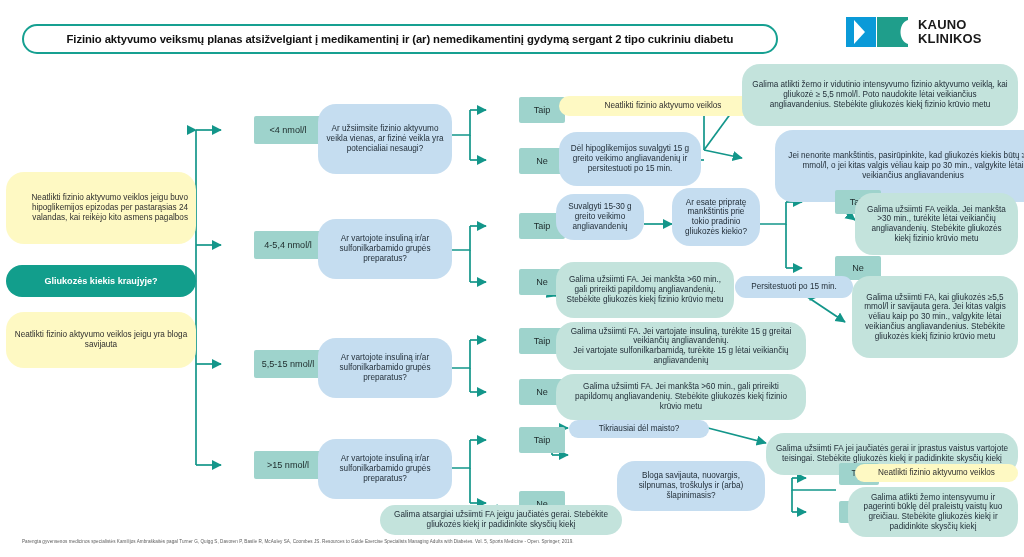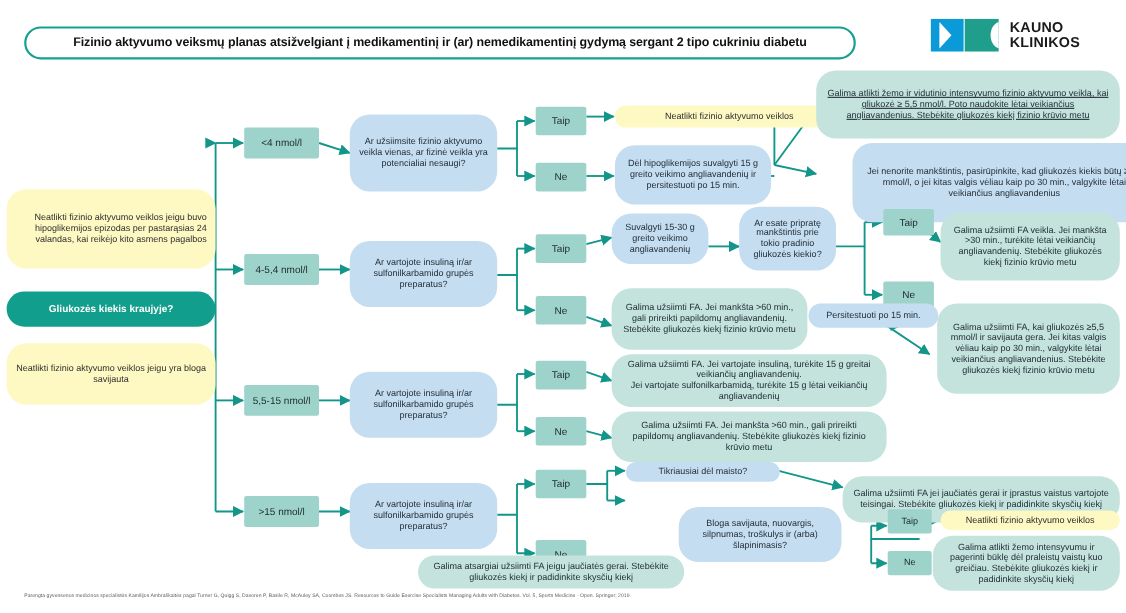--- a/index.html
+++ b/index.html
@@ -24,21 +24,21 @@
 
   
   .node{position:absolute;box-sizing:border-box;display:flex;align-items:center;
         justify-content:center;text-align:center;line-height:1.18;}
   .pill{border-radius:18px;}
   .rect{border-radius:2px;}
 
   .pink   {background:#fef9c3;color:#2f2f2f;}
   .blue   {background:#c5ddf0;color:#24303a;}
   .mint   {background:#c3e3dc;color:#24303a;}
-  .teal   {background:#9ed3cc;color:#1d2b2b;}
+  .teal   {background:#9ed3cc;color:#1d2b2b;margin-left:32px;}
   .green-solid{background:#129e8c;color:#ffffff;font-weight:bold;}
 
   .fs9  {font-size:8.2px;}
   .fs10 {font-size:9.1px;}
 
   
   .footer{position:absolute;left:22px;top:539px;width:980px;
           font-size:4.6px;color:#5c5c5c;letter-spacing:0.05px;white-space:nowrap;}
 </style>
 </head>
@@ -185,21 +185,21 @@
 
   <div class="node pill blue fs9" style="left:318px;top:104px;width:134px;height:70px;padding:4px 8px;">Ar užsiimsite fizinio aktyvumo veikla vienas, ar fizinė veikla yra potencialiai nesaugi?</div>
 
   <div class="node rect teal fs10" style="left:487px;top:97px;width:46px;height:26px;">Taip</div>
   <div class="node rect teal fs10" style="left:487px;top:148px;width:46px;height:26px;">Ne</div>
 
   <div class="node pill pink fs9" style="left:559px;top:96px;width:208px;height:20px;padding:2px 8px;">Neatlikti fizinio aktyvumo veiklos</div>
 
   <div class="node pill blue fs9" style="left:559px;top:132px;width:142px;height:54px;padding:3px 8px;">Dėl hipoglikemijos suvalgyti 15 g greito veikimo angliavandenių ir persitestuoti po 15 min.</div>
 
-  <div class="node pill mint fs9" style="left:742px;top:64px;width:276px;height:62px;padding:3px 10px;text-decoration:underline;">Galima atlikti žemo ir vidutinio intensyvumo fizinio aktyvumo veiklą, kai gliukozė ≥ 5,5 nmol/l. Poto naudokite lėtai veikiančius angliavandenius. Stebėkite gliukozės kiekį fizinio krūvio metu</div>
+  <div class="node pill mint fs9" style="left:742px;top:64px;width:276px;height:62px;padding:3px 10px;">Galima atlikti žemo ir vidutinio intensyvumo fizinio aktyvumo veiklą, kai gliukozė ≥ 5,5 nmol/l. Poto naudokite lėtai veikiančius angliavandenius. Stebėkite gliukozės kiekį fizinio krūvio metu</div>
 
   <div class="node pill blue fs9" style="left:742px;top:130px;width:276px;height:72px;padding:3px 10px;margin-left:33px;">Jei nenorite mankštintis, pasirūpinkite, kad gliukozės kiekis būtų ≥5,5 mmol/l, o jei kitas valgis vėliau kaip po 30 min., valgykite lėtai veikiančius angliavandenius</div>
 
   <div class="node pill blue fs9" style="left:318px;top:219px;width:134px;height:60px;padding:4px 8px;">Ar vartojote insuliną ir/ar sulfonilkarbamido grupės preparatus?</div>
 
   <div class="node rect teal fs10" style="left:487px;top:213px;width:46px;height:26px;">Taip</div>
   <div class="node rect teal fs10" style="left:487px;top:269px;width:46px;height:26px;">Ne</div>
 
   <div class="node pill blue fs9" style="left:556px;top:194px;width:88px;height:46px;padding:3px 6px;">Suvalgyti 15-30 g greito veikimo angliavandenių</div>
 

